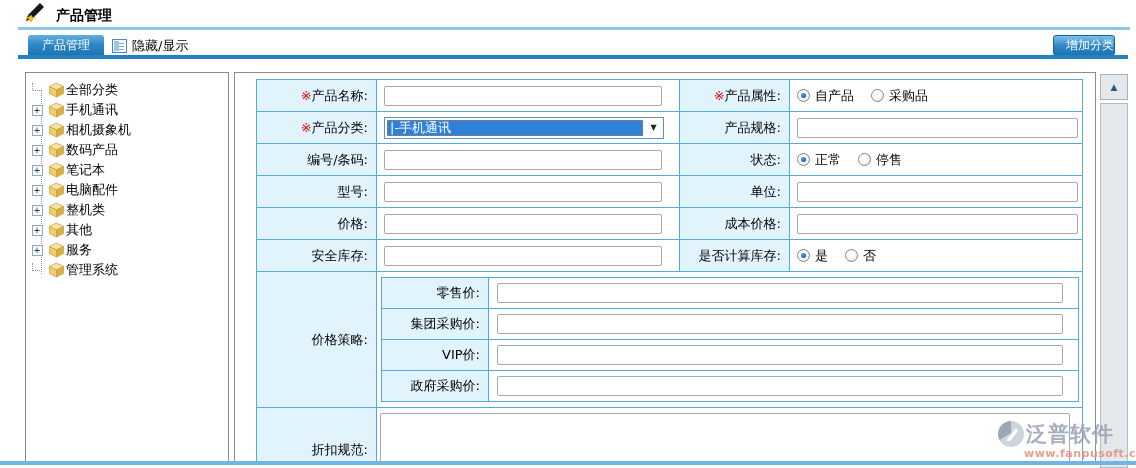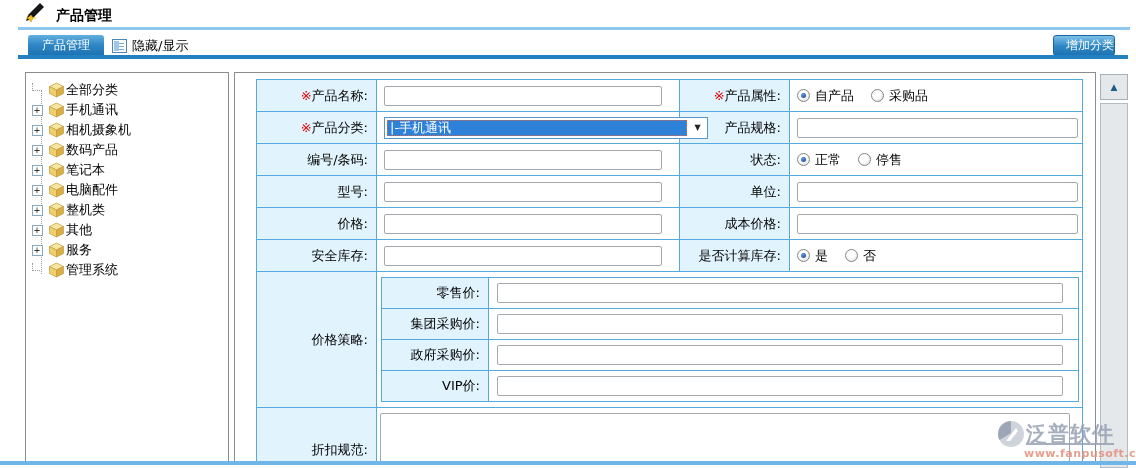--- a/index.html
+++ b/index.html
@@ -49,21 +49,21 @@
   td.fld  { background:#fff; padding-left:7px; }
   .req { color:#e00000; }
   .txt { width:278px; height:20px; border:1px solid #a3a9ae; border-radius:2px; background:#fff; }
   .txt2 { width:281px; height:20px; border:1px solid #a3a9ae; border-radius:2px; background:#fff; }
   .radio-group { display:flex; align-items:center; gap:5px; }
   .radio { width:13px; height:13px; border-radius:50%; border:1px solid #848484; flex:none;
            background:radial-gradient(circle at 35% 32%,#ffffff 40%,#d7dadd); position:relative; cursor:pointer; }
   .radio.selected::after { content:""; position:absolute; left:3px; top:3px; width:5px; height:5px;
            border-radius:50%; background:radial-gradient(circle at 35% 30%,#5d9ae0,#0d3f8e); }
   .radio-label { margin-right:12px; }
-  .select { position:relative; width:324px; height:22px; border:1px solid #5a96c4; background:#fff; cursor:pointer; }
+  .select { position:relative; width:280px; height:22px; border:1px solid #5a96c4; background:#fff; cursor:pointer; }
   .select-value { position:absolute; left:2px; top:2px; right:20px; bottom:2px; background:#2e81d8;
            color:#fff; font-size:13px; line-height:16px; padding-left:3px;
            outline:1px dotted #d4684a; outline-offset:-1px; white-space:nowrap; overflow:hidden; }
   .select-arrow { position:absolute; right:1px; top:1px; width:17px; height:18px; text-align:center;
            font-size:8px; line-height:18px; color:#222; }
 
   table.price { border-collapse:collapse; table-layout:fixed; width:697px; margin:5px 0 5px 4px; }
   table.price td { border:1px solid #54a9dd; height:31px; font-size:13px;margin-top:20px; }
   td.plbl { background:#e1f3fd; text-align:right; padding-right:8px; }
   td.pfld { background:#fff; padding-left:8px; }
@@ -79,21 +79,21 @@
                border:1px solid #a8b0b8; text-align:center; font-size:9px; line-height:24px;
                color:#1b5c8a; cursor:pointer; }
   .scroll-thumb { position:absolute; left:0; top:29px; width:28px; height:365px; background:#e4e8eb;
                border:1px solid #b4bbc2; cursor:pointer; }
 
   .bottom-line { position:absolute; left:0; top:461px; width:1136px; height:4px; background:#70b5e7; }
 
   
   .watermark { position:absolute; left:996px; top:419px; width:140px; opacity:0.85; pointer-events:none; }
   .wm-row { display:flex; align-items:center; }
-  .wm-brand { font-size:21px; font-weight:bold; color:#98a1b3; letter-spacing:1px; line-height:1;text-decoration:underline; }
+  .wm-brand { font-size:21px; font-weight:bold; color:#98a1b3; letter-spacing:1px; line-height:1; }
   .wm-url { font-size:11px; font-weight:bold; color:#e28e7d; margin:-2px 0 0 28px; letter-spacing:0.5px; }
 </style>
 </head>
 <body>
 
 <div class="screen">
 
   <svg class="page-icon" viewBox="0 0 22 22">
     <polygon points="16,1 20,5 8,17 4,13" fill="#161616"></polygon>
     <polygon points="4,13 8,17 2,19" fill="#161616"></polygon>
@@ -308,25 +308,25 @@
             <tbody>
                   <tr>
               <td class="plbl">零售价:</td>
               <td class="pfld"><input class="ptxt" type="text" style=""></td>
             </tr>
             <tr>
               <td class="plbl">集团采购价:</td>
               <td class="pfld"><input class="ptxt" type="text" style=""></td>
             </tr>
             <tr>
-              <td class="plbl">政府采购价:</td>
+              <td class="plbl">VIP价:</td>
               <td class="pfld"><input class="ptxt" type="text" style=""></td>
             </tr>
             <tr>
-              <td class="plbl">VIP价:</td>
+              <td class="plbl">政府采购价:</td>
               <td class="pfld"><input class="ptxt" type="text" style=""></td>
             </tr>
           </tbody>
               </table>
         </td>
       </tr>
       <tr class="disc-row">
         <td class="lbl"><span>折扣规范:</span></td>
         <td colspan="3" style="background:#fff;">
           <textarea class="disc" style=""></textarea>

